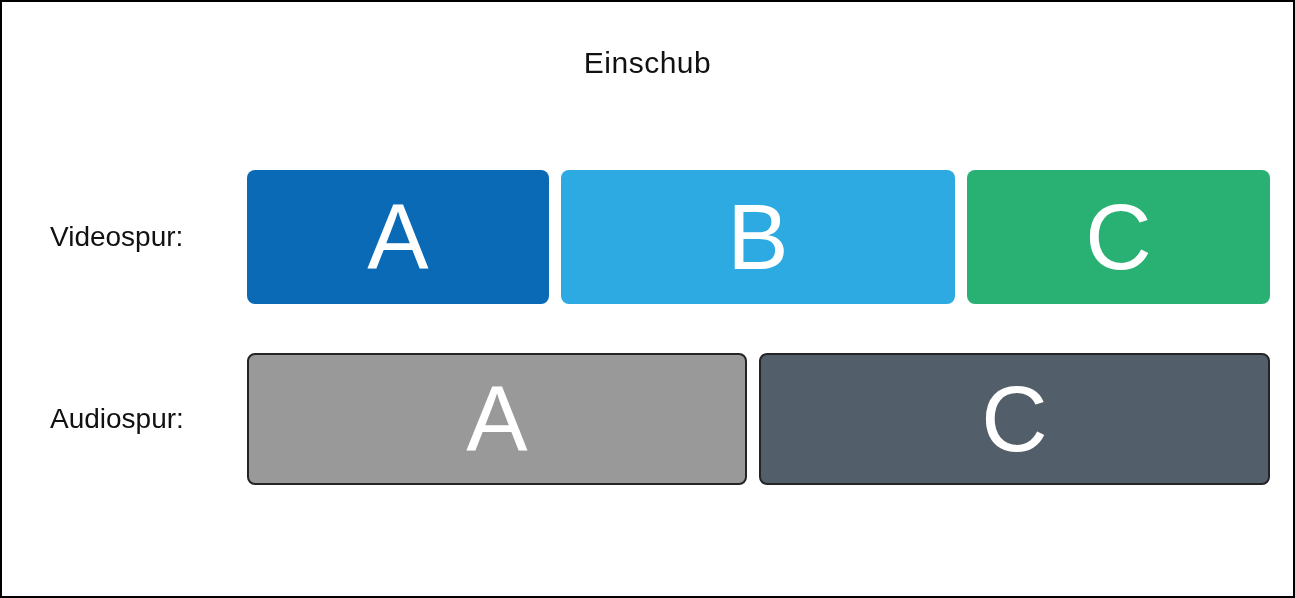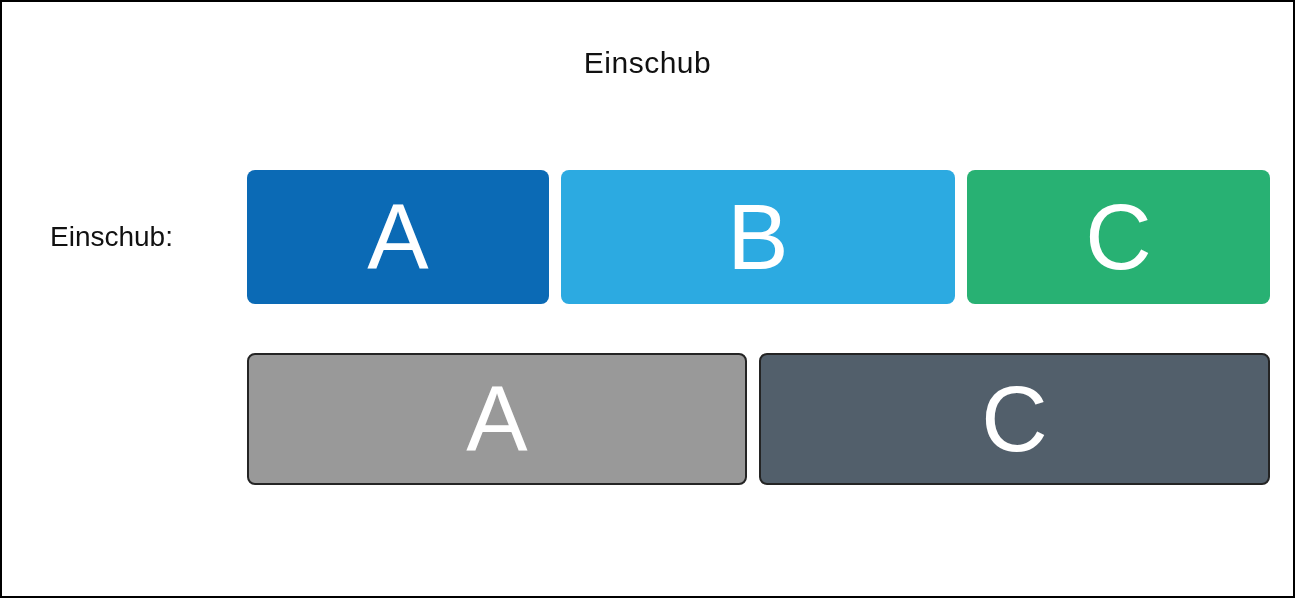--- a/index.html
+++ b/index.html
@@ -70,35 +70,36 @@
   }
 </style>
 </head>
 <body>
 
 <div class="canvas">
 
   <div class="title">Einschub</div>
 
   <div class="row row-video">
-    <div class="row-label">Einschub:</div>
+    <div class="row-label">Videospur:</div>
     <div class="track">
         <div class="block" style="flex-grow: 303; background: rgb(11, 106, 181);">
           <span>A</span>
         </div>
         <div class="block" style="flex-grow: 395; background: rgb(44, 170, 225);">
           <span>B</span>
         </div>
         <div class="block" style="flex-grow: 304; background: rgb(40, 177, 115);">
           <span>C</span>
         </div>
       </div>
   </div>
 
   <div class="row row-audio">
+    <div class="row-label">Audiospur:</div>
     <div class="track">
         <div class="block bordered" style="flex-grow: 502; background: rgb(153, 153, 153);">
           <span>A</span>
         </div>
         <div class="block bordered" style="flex-grow: 513; background: rgb(82, 95, 107);">
           <span>C</span>
         </div>
       </div>
   </div>
 

